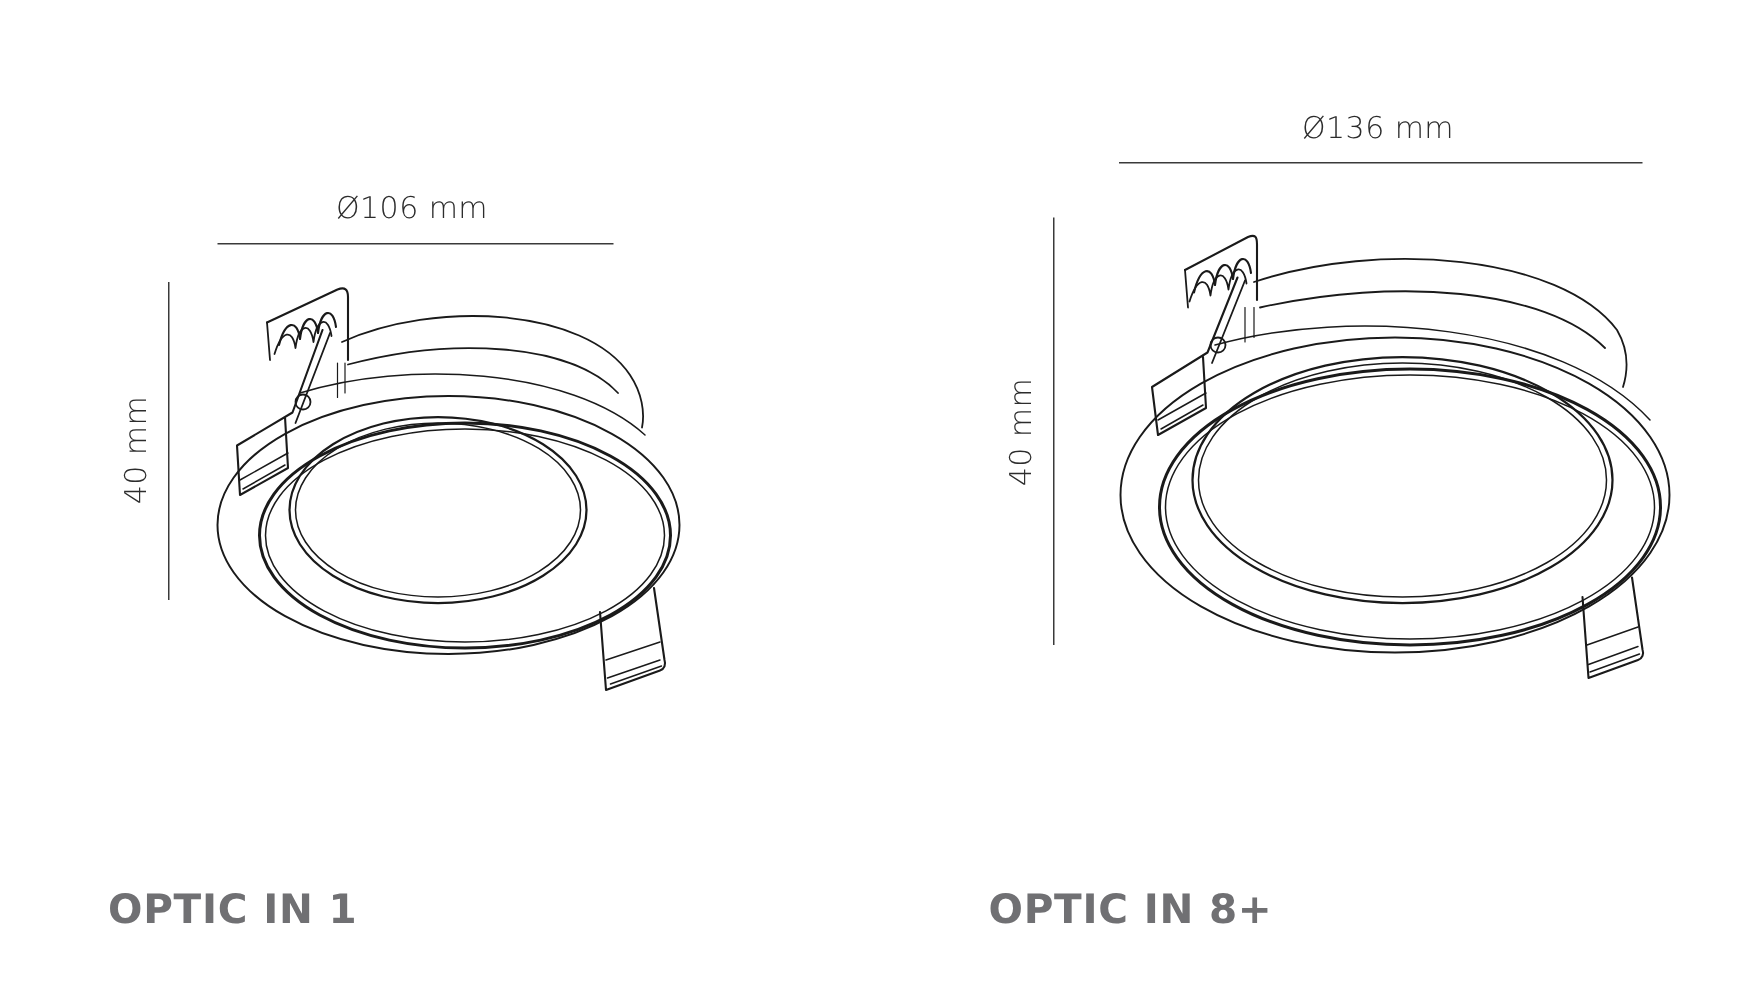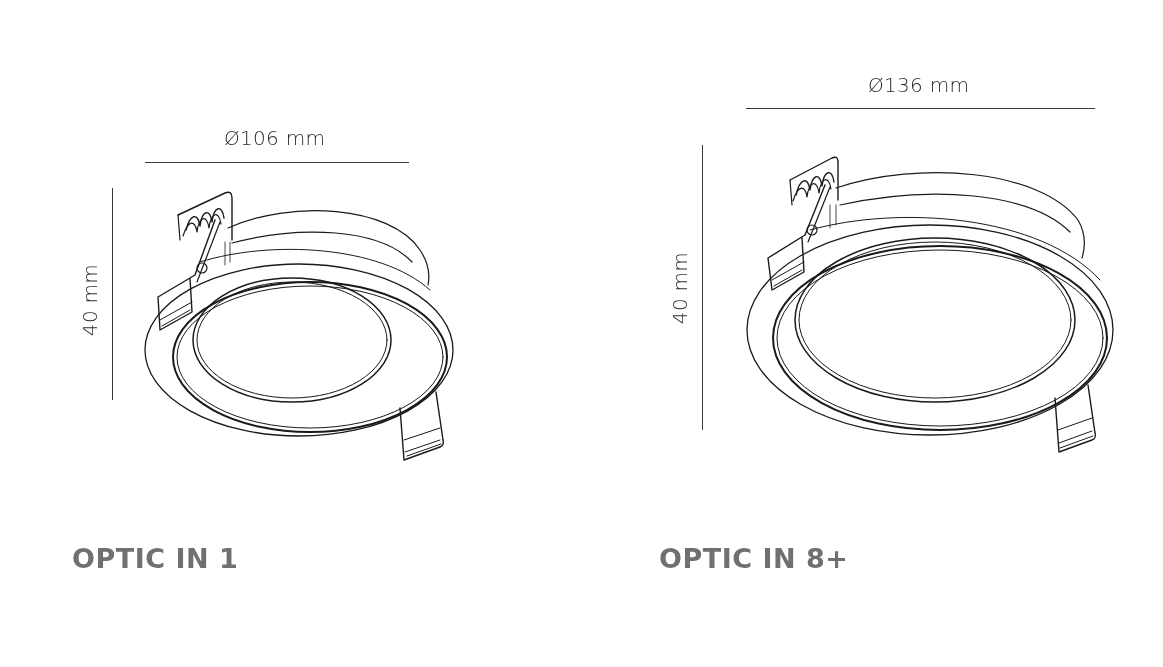--- a/index.html
+++ b/index.html
@@ -3,21 +3,21 @@
   <meta charset="utf-8">
   <style>
     html, body { margin: 0; padding: 0; background: #ffffff; }
     body { width: 1163px; height: 667px; position: relative; overflow: hidden;
            font-family: "DejaVu Sans", sans-serif; }
     .abs { position: absolute; }
     .dim-text { color: #2c2c2c; font-size: 20px; font-weight: 300; letter-spacing: 0.3px; white-space: nowrap; }
     .hline { height: 1px; background: #3a3a3a; }
     .vline { width: 1px; background: #3a3a3a; }
     .vlabel { transform: rotate(-90deg); transform-origin: center center; text-align: center; }
-    .product-name { color: #707073; font-size: 27px; font-weight: bold; letter-spacing: 0.5px; white-space: nowrap; }
+    .product-name { color: #707073; font-size: 27px; font-weight: bold; letter-spacing: 0.5px; white-space: nowrap; margin-top: 48px; }
     svg.fixture { position: absolute; overflow: visible; }
     svg.fixture * { fill: none; stroke: #1a1a1a; stroke-linejoin: round; stroke-linecap: round; }
   </style>
 </head>
 <body>
 
 <div>
 
   <div class="abs dim-text" style="left:224px; top:126px;">Ø106 mm</div>
   <div class="abs hline" style="left:145px; top:162px; width:264px;"></div>

